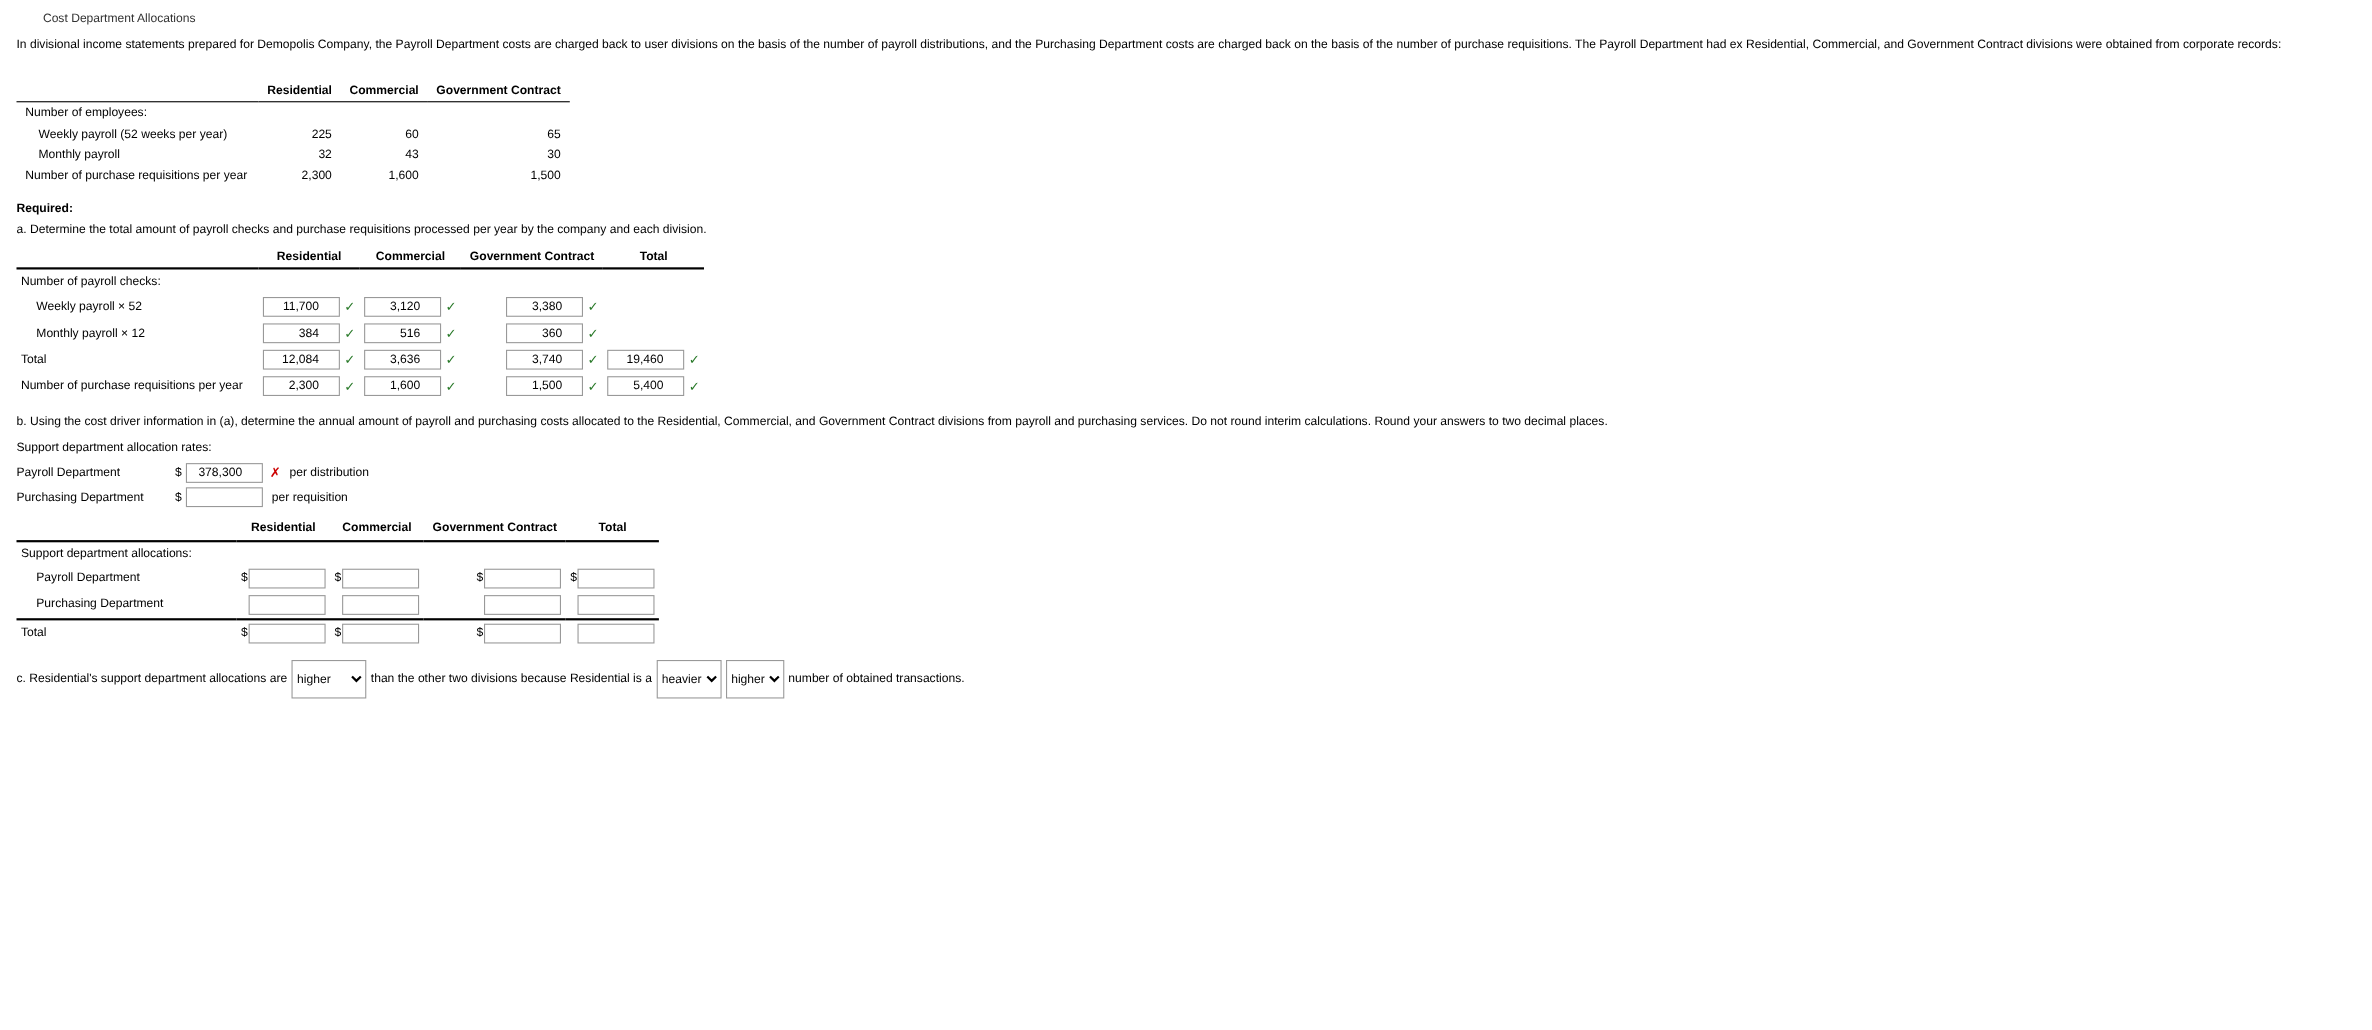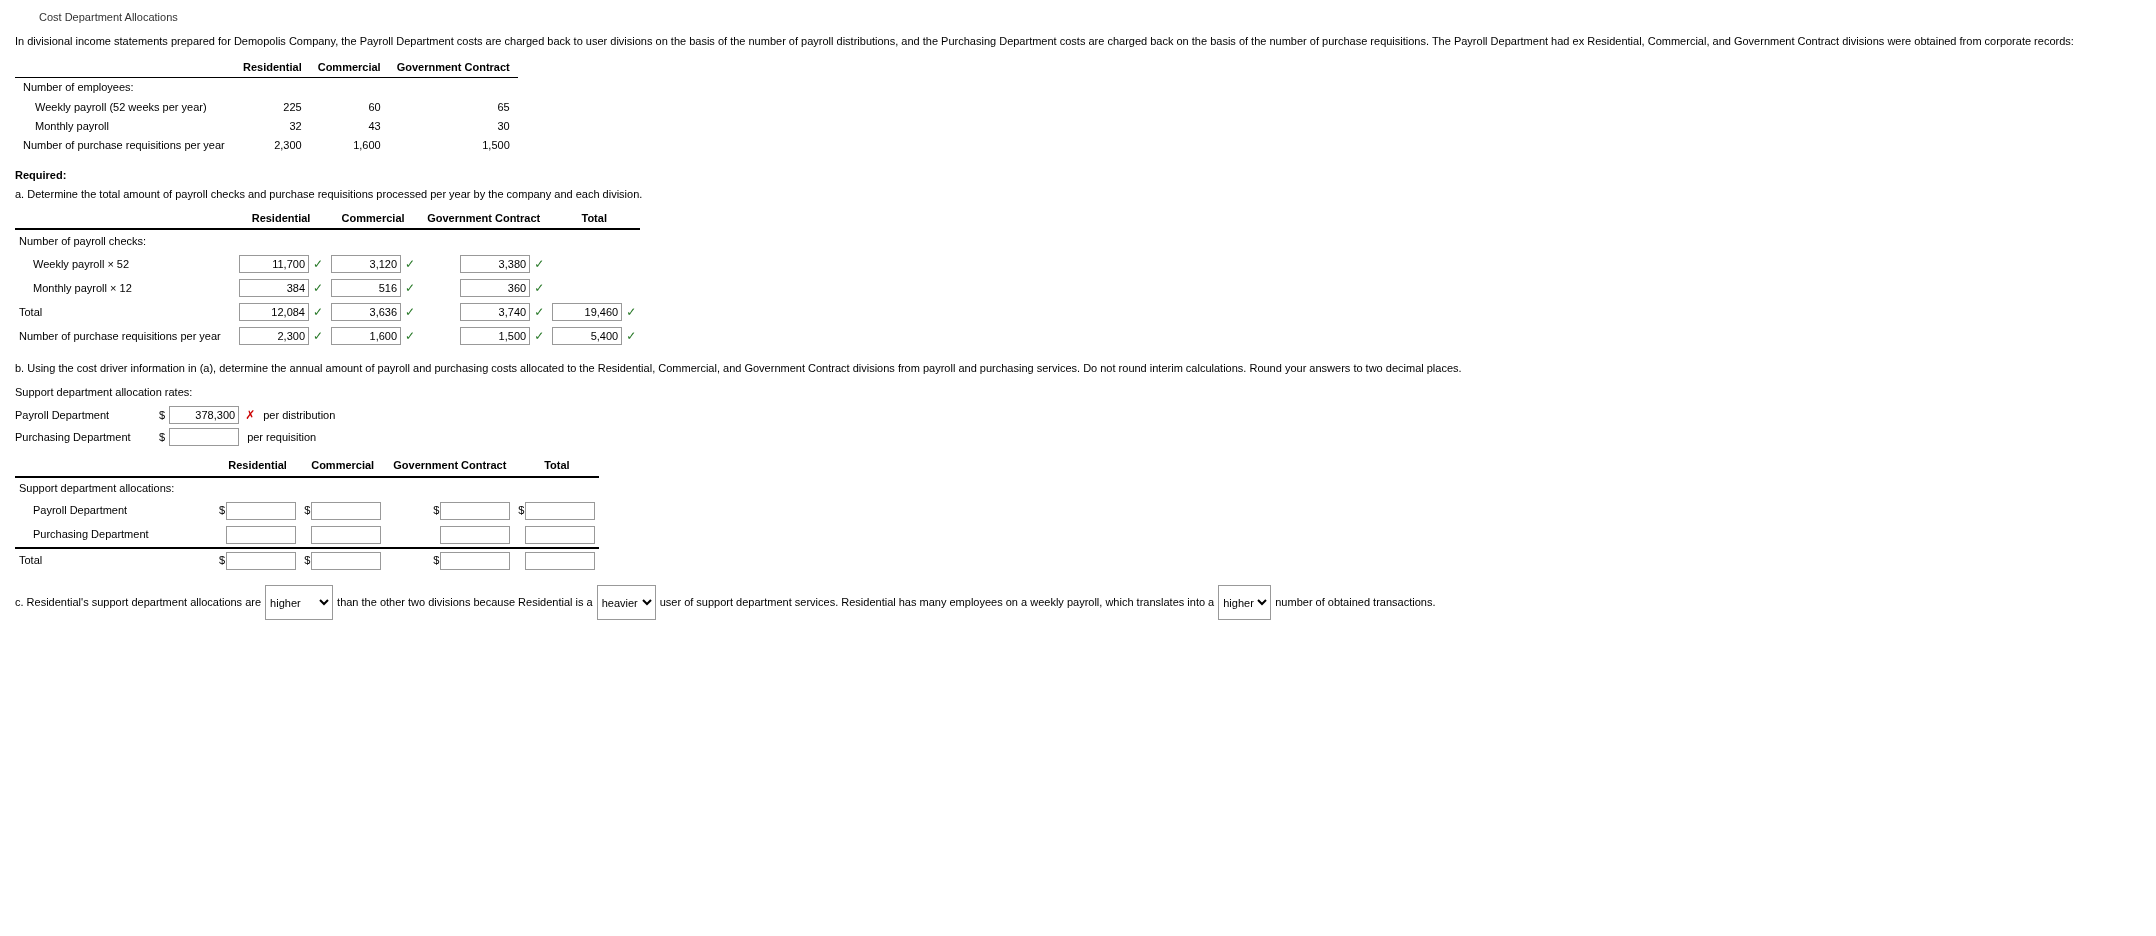--- a/index.html
+++ b/index.html
@@ -12,21 +12,21 @@
       line-height: 1.4;
     }
     .page-title {
       font-size: 11px;
       color: #333;
       margin-bottom: 8px;
       margin-left: 24px;
     }
     .intro-text {
       font-size: 11px;
-      margin-bottom: 8px;
+      margin-bottom: 23px;
       line-height: 1.5;
     }
     
     .data-table {
       border-collapse: collapse;
       margin-bottom: 12px;
       min-width: 500px;
     }
     .data-table th {
       text-align: right;
@@ -79,21 +79,21 @@
       padding-top: 4px;
     }
     .answer-table .indent-row td:first-child {
       padding-left: 18px;
     }
     .input-box {
       border: 1px solid #999;
       width: 70px;
       height: 18px;
       text-align: right;
-      padding-right: 3px;
+      padding-right: 18px;
       font-size: 11px;
       display: inline-block;
       background: #fff;
     }
     .check-green {
       color: #2a7a2a;
       font-size: 12px;
       margin-left: 2px;
     }
     .check-red {
@@ -466,19 +466,18 @@
   <select class="dropdown">
     <option value="higher">higher</option>
     <option value="lower">lower</option>
     <option value="the same">the same</option>
   </select>
   <span>than the other two divisions because Residential is a</span>
   <select class="dropdown">
     <option value="heavier">heavier</option>
     <option value="lighter">lighter</option>
   </select>
-  <span>user of support department services. Residential has many employees on a weekly payroll, which translates into a</span>
   <select class="dropdown">
     <option value="higher">higher</option>
     <option value="lower">lower</option>
   </select>
   <span>number of obtained transactions.</span>
 </div>
 
 </body></html>

